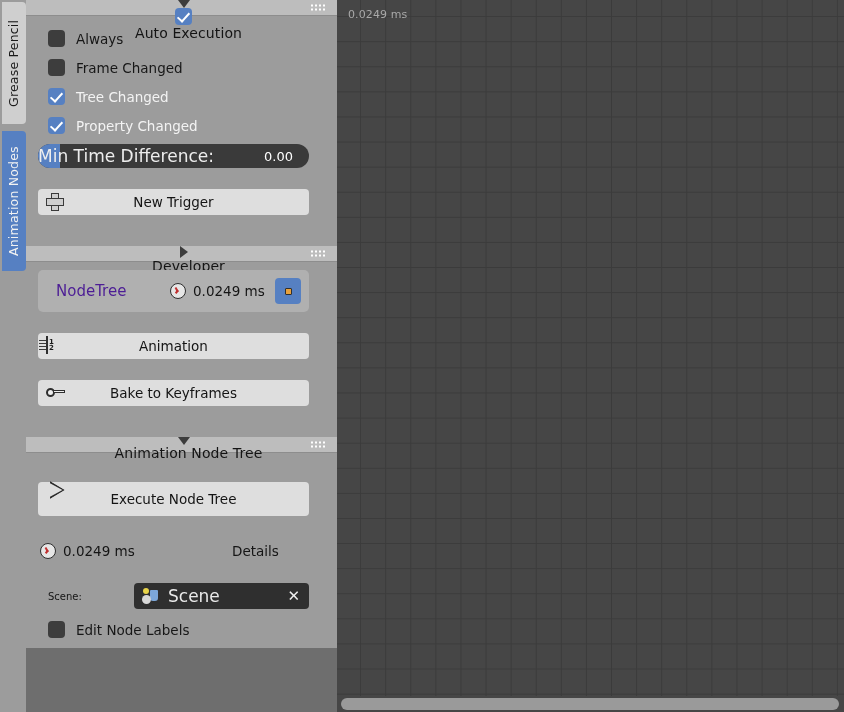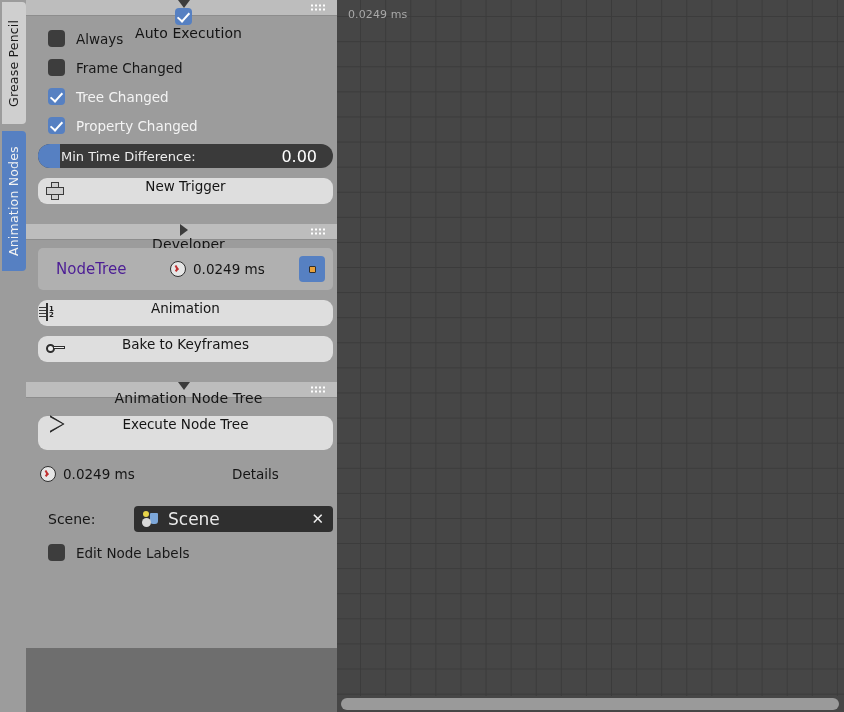--- a/index.html
+++ b/index.html
@@ -130,21 +130,21 @@
     width: 14px; height: 7px;
     display: grid;
     grid-template-columns: repeat(4, 2px);
     grid-template-rows: repeat(2, 2px);
     gap: 2px;
   }
   .grip i { background: #ffffff; display: block; width: 2px; height: 2px; }
 
   .panel-body {
     background: #9c9c9c;
-    padding: 8px 4px 10px 12px;
+    padding: 8px 28px 10px 12px;
   }
 
   
   .cb-row {
     display: flex;
     align-items: center;
     height: 29px;
     padding-left: 10px;
   }
   .cbox {
@@ -183,42 +183,42 @@
     align-items: center;
   }
   .slider-fill {
     position: absolute;
     left: 0; top: 0; bottom: 0;
     width: 22px;
     background: #5680c2;
   }
   .slider-label {
     position: relative;
+    font-size: 17px;
+    color: #ededed;
+  }
+  .slider-value {
+    position: absolute;
+    right: 16px;
     font-size: 13px;
-    color: #ededed;
-    margin-left: 23px;
-  }
-  .slider-value {
-    position: absolute;
-    right: 16px;
-    font-size: 16px;
     color: #ffffff;
   }
 
   
   .btn {
     position: relative;
     height: 26px;
     background: #dedede;
-    border-radius: 9px;
+    border-radius: 4px;
     display: flex;
+    align-items: center;
     justify-content: center;
     font-size: 13.5px;
     color: #141414;
-    margin: 10px 0;
+    margin: 21px 0;
   }
   .btn .licon {
     position: absolute;
     left: 8px; top: 50%;
     transform: translateY(-50%);
     width: 18px; height: 18px;
   }
 
   
   .plus-ico { position: relative; width: 16px; height: 16px; }
@@ -365,21 +365,21 @@
     left: 192px;
     font-size: 13.5px; color: #151515;
   }
 
   
   .scene-row {
     display: flex; align-items: center;
     height: 30px;
     margin-top: 16px;
   }
-  .scene-lbl { font-size: 14px; color: #151515; width: 96px; padding-left: 10px; }
+  .scene-lbl { font-size: 10px; color: #151515; width: 96px; padding-left: 10px; }
   .scene-field {
     flex: 1;
     height: 26px;
     background: #2f2f2f;
     border-radius: 4px;
     display: flex; align-items: center;
     position: relative;
   }
   .scene-ico {
     position: relative;

